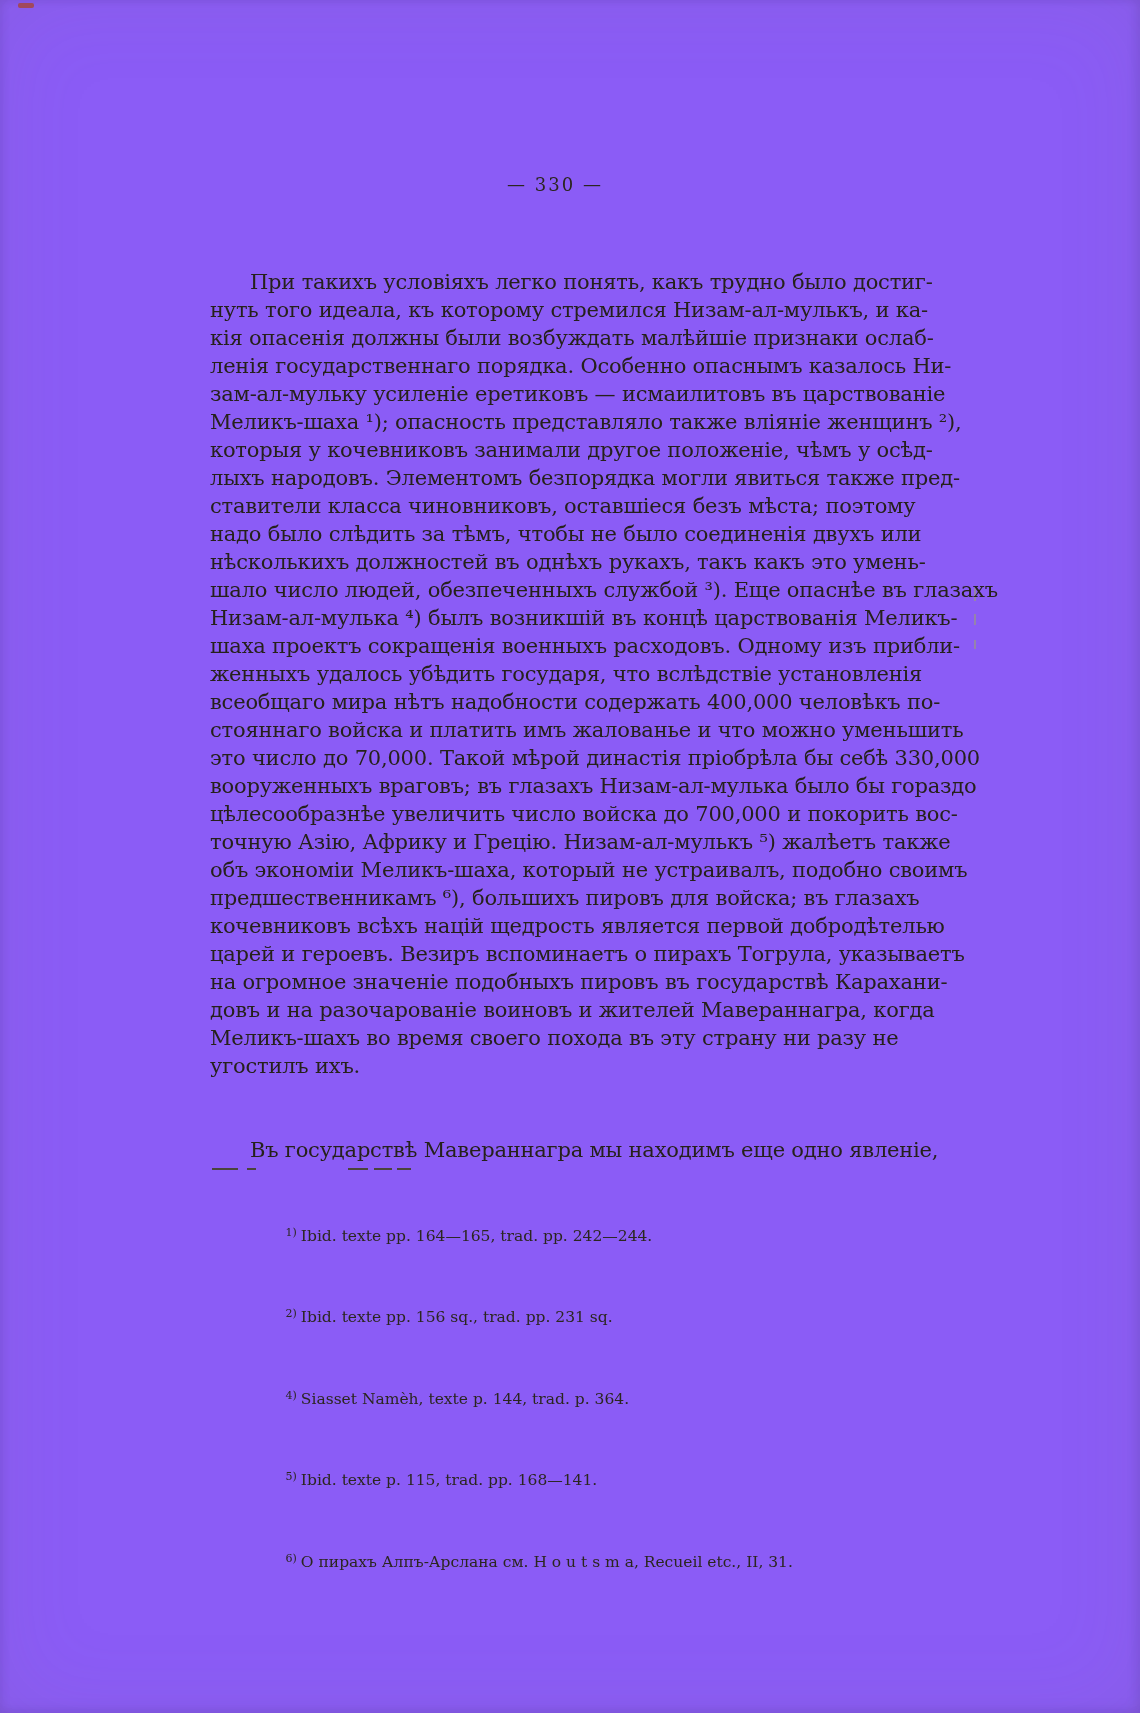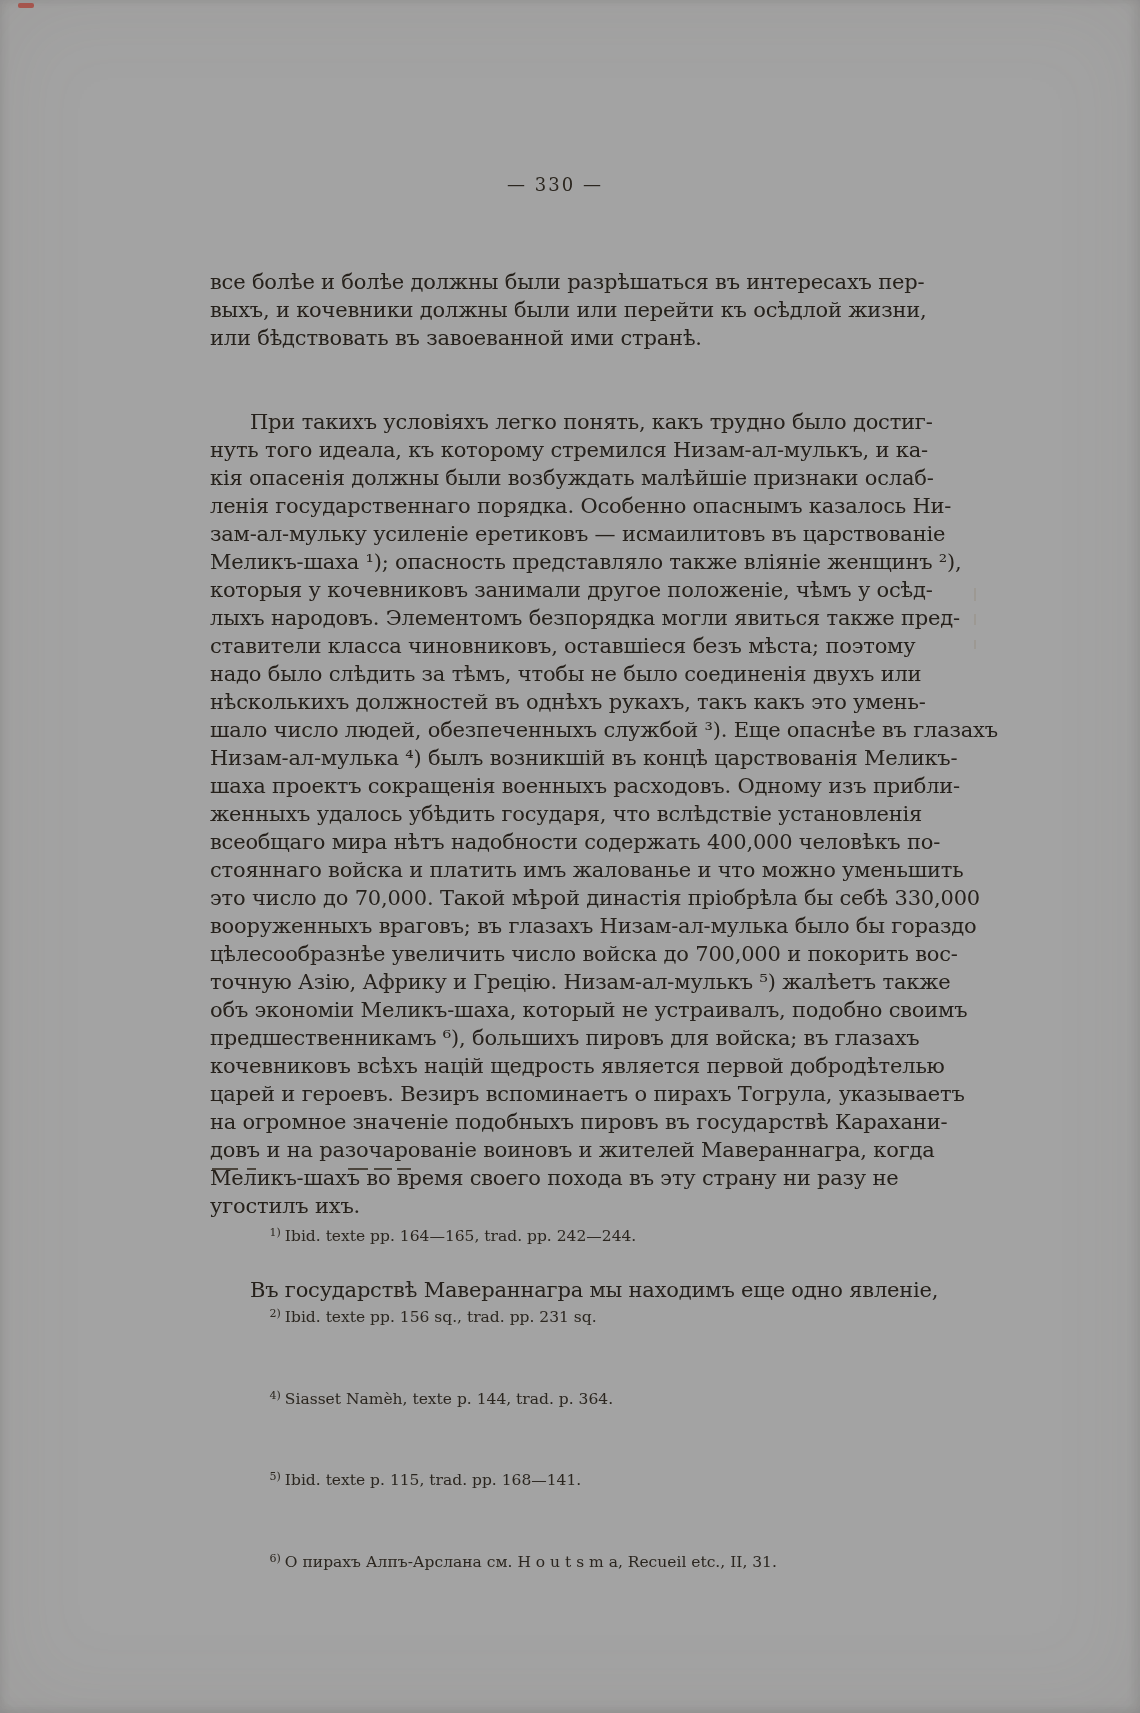--- a/index.html
+++ b/index.html
@@ -1,20 +1,20 @@
 <!DOCTYPE html>
 <html><head>
 <meta charset="utf-8">
 <style>
   html, body { margin:0; padding:0; background:#e8e6e2; }
   .sheet {
     position:relative;
     width:1140px; height:1713px;
     margin:0 auto;
-    background:#a3a3a3;
+    background:#8b5cf6;
     overflow:hidden;
     box-shadow: inset 0 0 90px rgba(120,110,95,0.10),
                 inset -5px 0 12px rgba(0,0,0,0.06),
                 inset 4px 0 10px rgba(0,0,0,0.04),
                 inset 0 -6px 14px rgba(0,0,0,0.04);
     font-family:"DejaVu Serif", "Liberation Serif", serif;
     color:#26211b;
   }
   .page-number {
     position:absolute; top:174px; left:210px; width:690px;
@@ -33,21 +33,21 @@
     position:absolute; top:1168px; left:212px;
     display:flex; align-items:center;
   }
   .footnote-rule .dash { height:2px; background:#4a443c; }
   .footnote-rule .d1 { width:26px; }
   .footnote-rule .d2 { width:9px;  margin-left:9px; }
   .footnote-rule .d3 { width:20px; margin-left:92px; }
   .footnote-rule .d4 { width:18px; margin-left:6px; }
   .footnote-rule .d5 { width:14px; margin-left:5px; }
   .footnotes {
-    position:absolute; top:1196px; left:240px; width:660px;
+    position:absolute; top:1196px; left:256px; width:660px;
     font-size:15.5px; line-height:26.5px;
     color:#2b261f;
   }
   .footnote { white-space:pre; }
   .fn-marker {
     display:inline-block;
     font-size:11px;
     position:relative; top:-5px;
     margin-right:4px;
   }
@@ -67,23 +67,20 @@
 <div class="sheet">
 
   <div class="scan-fleck"></div>
   <div class="tick t1"></div>
   <div class="tick t2"></div>
   <div class="tick t3"></div>
 
   <div class="page-number">— 330 —</div>
 
   <div class="text-block">
-    <p class="para">все болѣе и болѣе должны были разрѣшаться въ интересахъ пер-
-выхъ, и кочевники должны были или перейти къ осѣдлой жизни,
-или бѣдствовать въ завоеванной ими странѣ.</p>
     <p class="para indent">При такихъ условіяхъ легко понять, какъ трудно было достиг-
 нуть того идеала, къ которому стремился Низам-ал-мулькъ, и ка-
 кія опасенія должны были возбуждать малѣйшіе признаки ослаб-
 ленія государственнаго порядка. Особенно опаснымъ казалось Ни-
 зам-ал-мульку усиленіе еретиковъ — исмаилитовъ въ царствованіе
 Меликъ-шаха ¹); опасность представляло также вліяніе женщинъ ²),
 которыя у кочевниковъ занимали другое положеніе, чѣмъ у осѣд-
 лыхъ народовъ. Элементомъ безпорядка могли явиться также пред-
 ставители класса чиновниковъ, оставшіеся безъ мѣста; поэтому
 надо было слѣдить за тѣмъ, чтобы не было соединенія двухъ или

